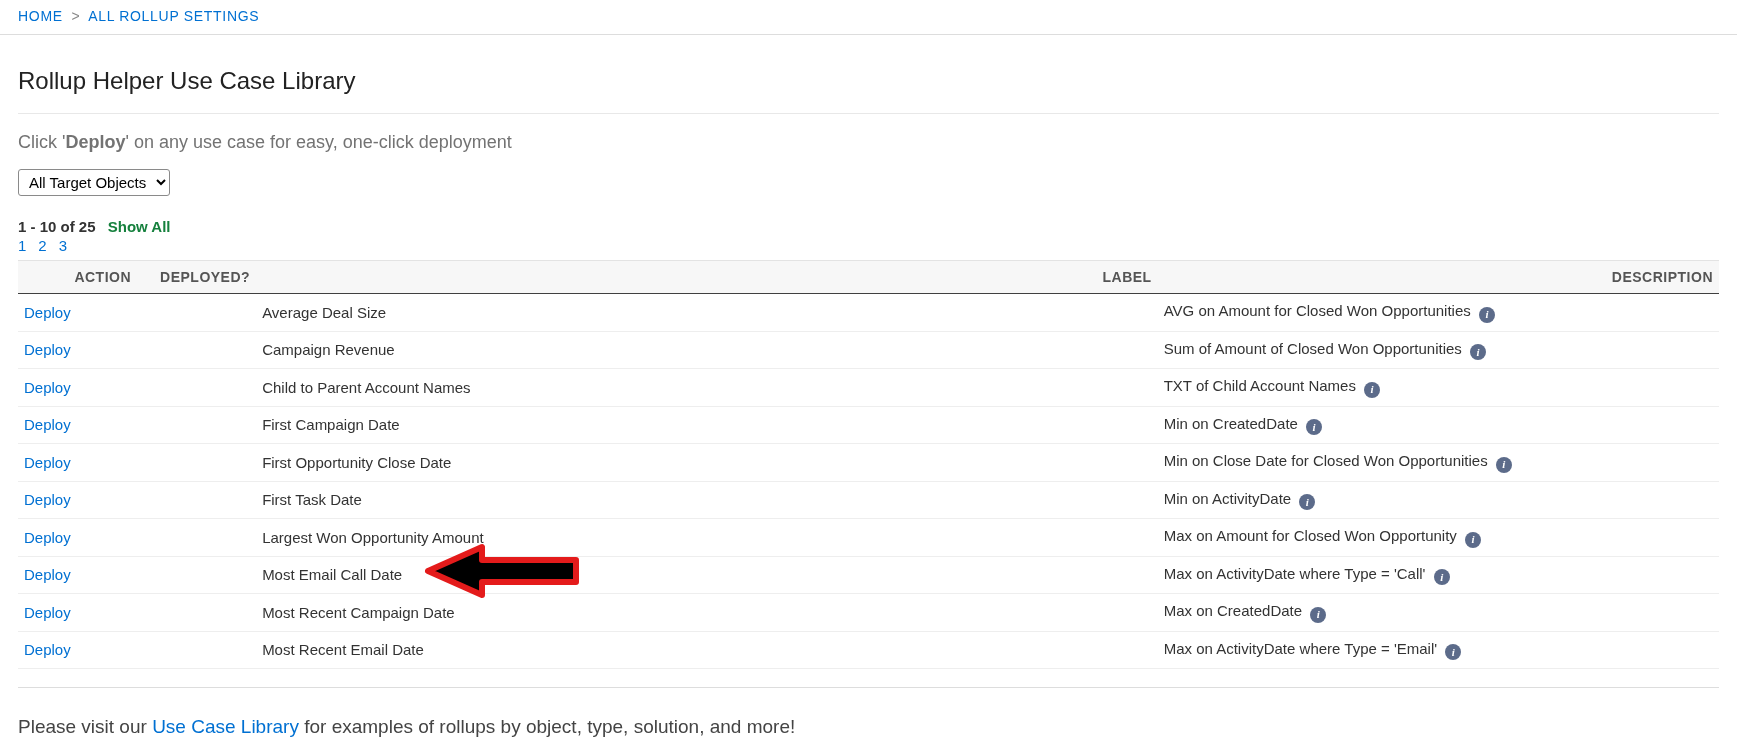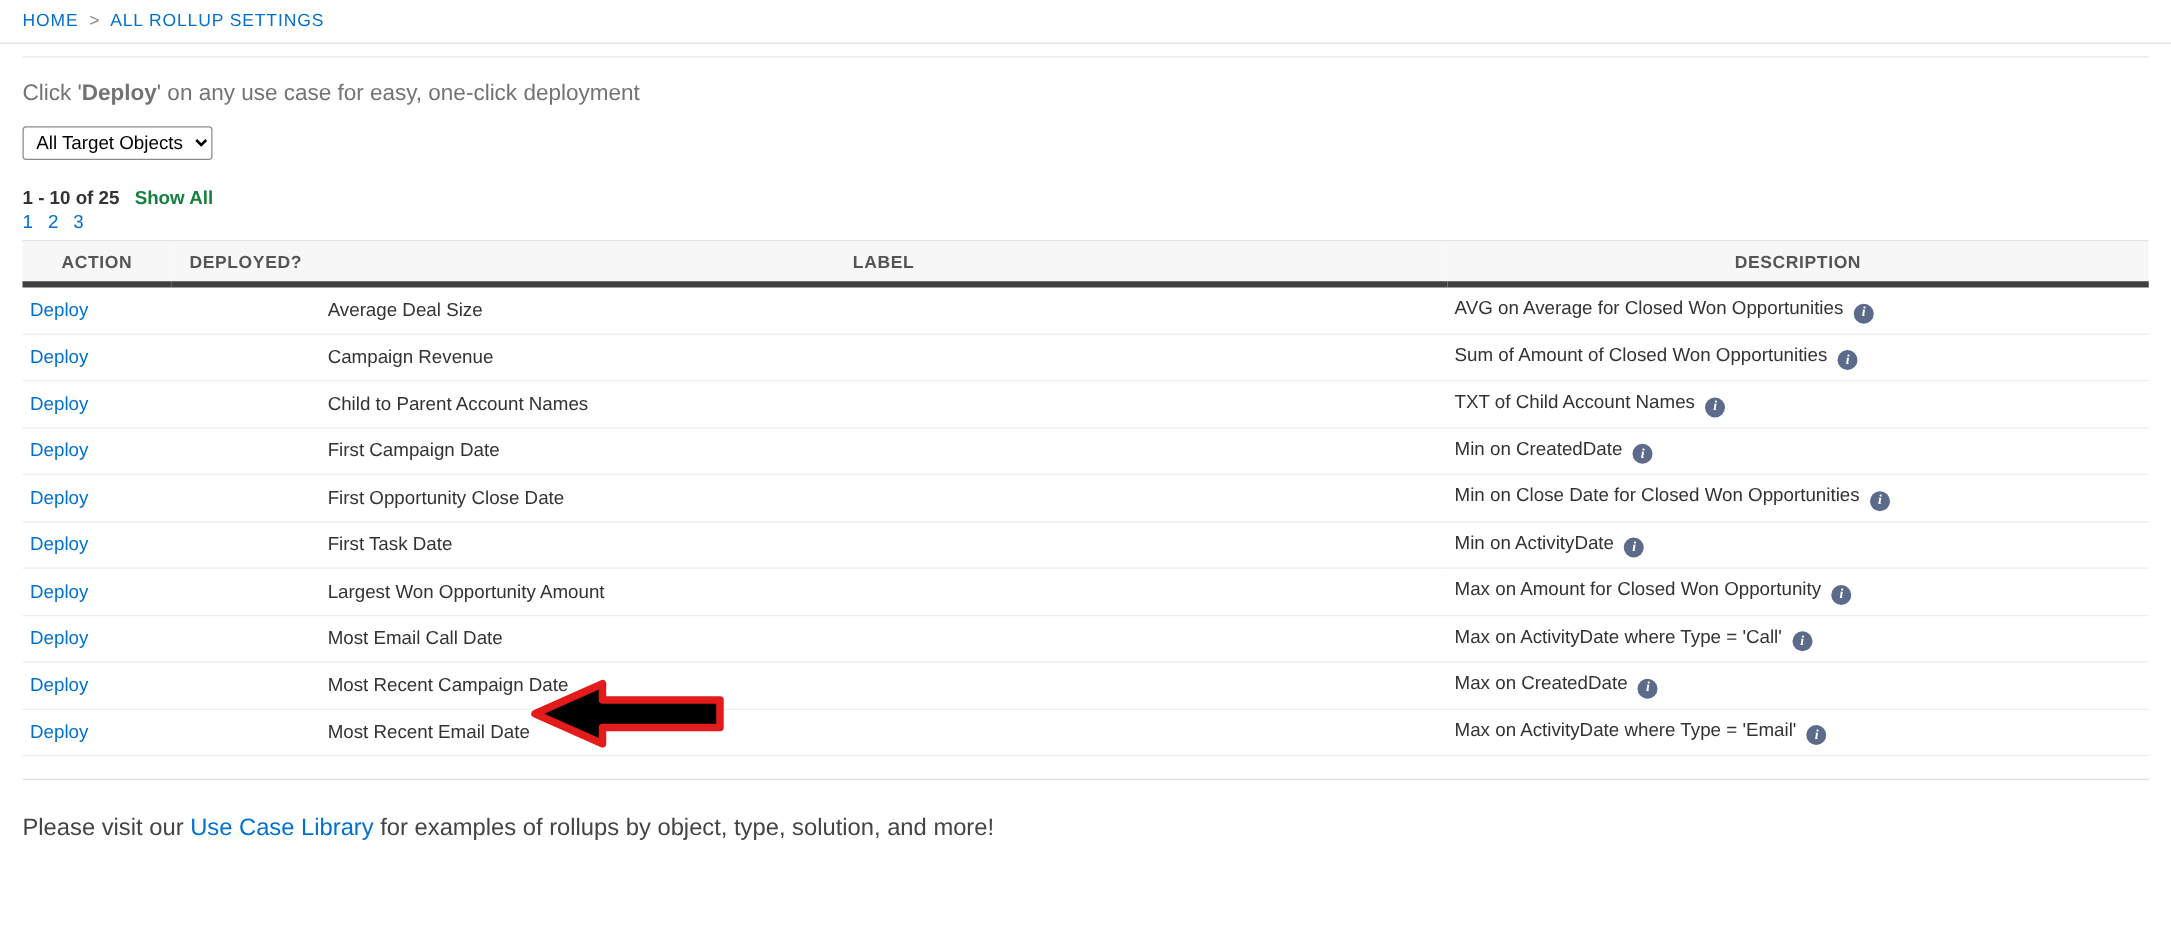--- a/index.html
+++ b/index.html
@@ -59,28 +59,28 @@
   .show-all { margin-left: 8px; color: #15803d; font-weight: 600; }
   .page-nums a { margin-right: 12px; }
 
   table.data-table {
     width: 100%;
     border-collapse: collapse;
     margin-top: 6px;
     table-layout: fixed;
   }
   table.data-table thead th {
-    text-align: center;
+    text-align: right;
     font-size: 14px;
     font-weight: 700;
     letter-spacing: 0.5px;
     color: #555;
     background: #f7f7f7;
     border-top: 1px solid #e3e3e3;
-    border-bottom: 5px solid #404040;
+    border-bottom: 1px solid #404040;
     padding: 8px 6px;
   }
   table.data-table tbody td {
     padding: 8px 6px;
     border-bottom: 1px solid #eee;
     vertical-align: middle;
     font-size: 15px;
     color: #333;
   }
   .col-action   { width: 7%; }
@@ -127,20 +127,21 @@
 
 <div class="breadcrumb">
   <a>HOME</a>
   <span class="sep">&gt;</span>
   <a>ALL ROLLUP SETTINGS</a>
 </div>
 <hr class="hr-light">
 
 <div class="page-body">
 
+  <h1 class="page-title">Rollup Helper Use Case Library</h1>
   <hr class="section-sep">
 
   <div class="helper-line">
     <span>Click '</span><span class="strong">Deploy</span><span>' on any use case for easy, one-click deployment</span>
   </div>
 
   <div class="select-wrap">
     <select>
       <option>All Target Objects</option>
     </select>
@@ -165,21 +166,21 @@
         <th>DEPLOYED?</th>
         <th>LABEL</th>
         <th>DESCRIPTION</th>
       </tr>
     </thead>
     <tbody id="table-body">
         <tr>
           <td><a>Deploy</a></td>
           <td></td>
           <td id="label-cell-0">Average Deal Size</td>
-          <td><span>AVG on Average for Closed Won Opportunities </span><span class="info-icon">i</span></td>
+          <td><span>AVG on Amount for Closed Won Opportunities </span><span class="info-icon">i</span></td>
         </tr>
         <tr>
           <td><a>Deploy</a></td>
           <td></td>
           <td id="label-cell-1">Campaign Revenue</td>
           <td><span>Sum of Amount of Closed Won Opportunities </span><span class="info-icon">i</span></td>
         </tr>
         <tr>
           <td><a>Deploy</a></td>
           <td></td>

